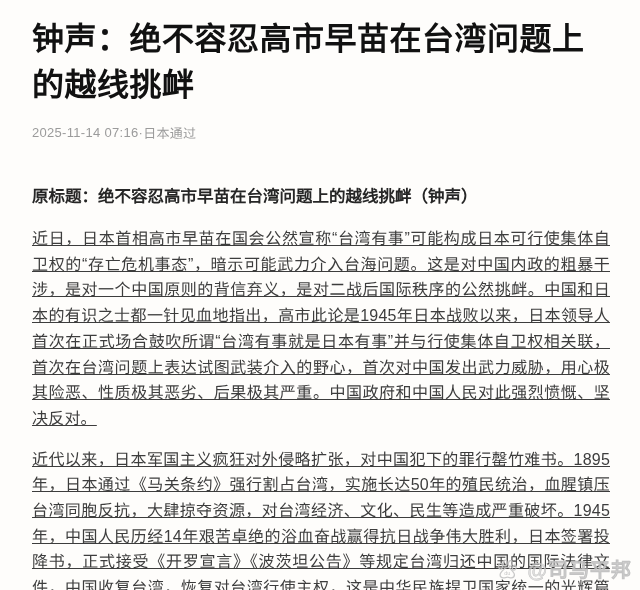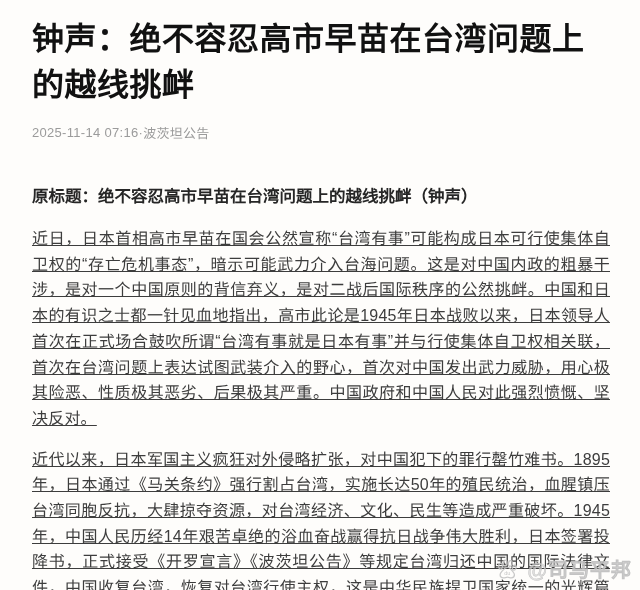--- a/index.html
+++ b/index.html
@@ -78,21 +78,21 @@
 </head>
 <body>
 
 <div class="page">
 
   <h1 class="article-title">钟声：绝不容忍高市早苗在台湾问题上的越线挑衅</h1>
 
   <div class="meta-row">
     <span>2025-11-14 07:16</span>
     <span>·</span>
-    <span>波茨坦公告</span>
+    <span>日本通过</span>
   </div>
 
   <div class="original-title">原标题：绝不容忍高市早苗在台湾问题上的越线挑衅（钟声）</div>
 
   <div class="article-body">
     <p class="p1">近日，日本首相高市早苗在国会公然宣称“台湾有事”可能构成日本可行使集体自卫权的“存亡危机事态”，暗示可能武力介入台海问题。这是对中国内政的粗暴干涉，是对一个中国原则的背信弃义，是对二战后国际秩序的公然挑衅。中国和日本的有识之士都一针见血地指出，高市此论是1945年日本战败以来，日本领导人首次在正式场合鼓吹所谓“台湾有事就是日本有事”并与行使集体自卫权相关联，首次在台湾问题上表达试图武装介入的野心，首次对中国发出武力威胁，用心极其险恶、性质极其恶劣、后果极其严重。中国政府和中国人民对此强烈愤慨、坚决反对。</p>
     <p class="p2">近代以来，日本军国主义疯狂对外侵略扩张，对中国犯下的罪行罄竹难书。1895年，日本通过《马关条约》强行割占台湾，实施长达50年的殖民统治，血腥镇压台湾同胞反抗，大肆掠夺资源，对台湾经济、文化、民生等造成严重破坏。1945年，中国人民历经14年艰苦卓绝的浴血奋战赢得抗日战争伟大胜利，日本签署投降书，正式接受《开罗宣言》《波茨坦公告》等规定台湾归还中国的国际法律文件，中国收复台湾，恢复对台湾行使主权，这是中华民族捍卫国家统一的光辉篇章，也是二战后国际秩序的重要组成部分。</p>
   </div>
 
   <div class="watermark">

